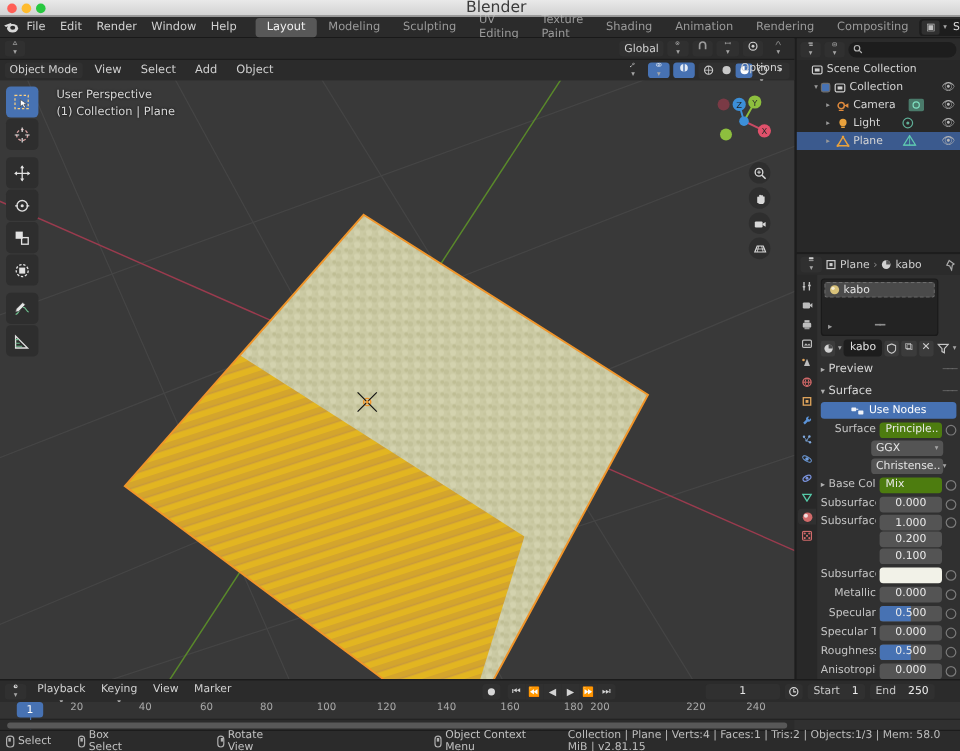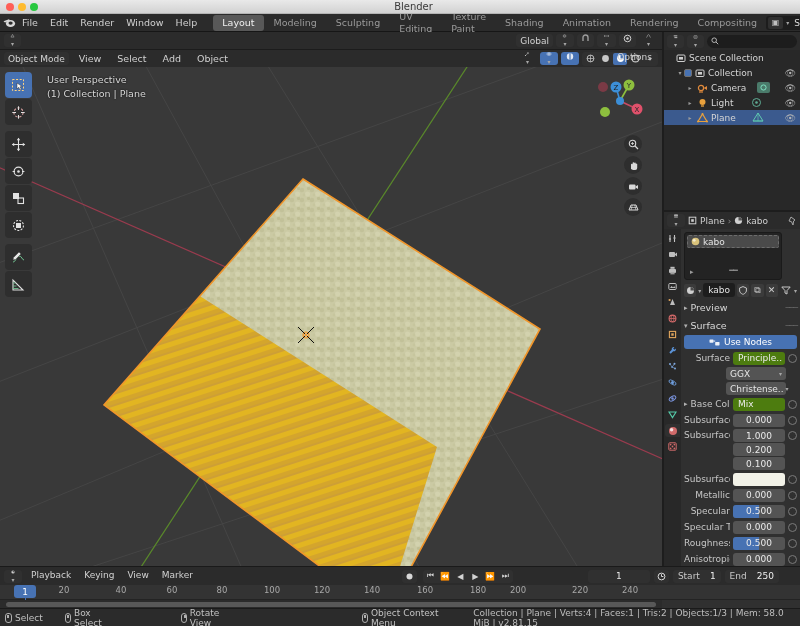--- a/index.html
+++ b/index.html
@@ -19,21 +19,21 @@
     border-bottom: 1px solid #b4b4b4;
     display: flex; align-items: center; position: relative;
   }
   .traffic { display: flex; gap: 4px; padding-left: 6px; }
   .dot { width: 8px; height: 8px; border-radius: 50%; }
   .dot.r { background: #ff5f57; }
   .dot.y { background: #febb2e; }
   .dot.g { background: #28c840; }
   .win-title {
     position: absolute; left: 0; right: 0; text-align: center;
-    font-size: 10px; color: #3a3a3a; line-height: 14px; margin-left: 27px;
+    font-size: 13px; color: #3a3a3a; line-height: 14px; margin-left: 27px;
   }
 
   
   .topbar {
     height: 18px; background: #2b2b2b; display: flex; align-items: center;
     border-bottom: 1px solid #161616; padding-left: 3px;
   }
   .blender-logo { width: 16px; height: 14px; display: flex; align-items: center; justify-content: center; }
   .menu-item { padding: 0 6px; font-size: 9.5px; color: #d0d0d0; line-height: 18px; }
   .wstabs { display: flex; align-items: center; margin-left: 10px; gap: 1px; }
@@ -990,21 +990,21 @@
       <div class="tl-ruler">
         <span class="tick" style="left:64px">20</span>
         <span class="tick" style="left:121px">40</span>
         <span class="tick" style="left:172px">60</span>
         <span class="tick" style="left:222px">80</span>
         <span class="tick" style="left:272px">100</span>
         <span class="tick" style="left:322px">120</span>
         <span class="tick" style="left:372px">140</span>
         <span class="tick" style="left:425px">160</span>
         <span class="tick" style="left:478px">180</span>
-        <span class="tick" style="left:518px">200</span>
+        <span class="tick" style="left:500px">200</span>
         <span class="tick" style="left:580px">220</span>
         <span class="tick" style="left:630px">240</span>
       </div>
 
       <div class="tl-track">
         <div class="tl-grid" style="left:39px"></div>
           <div class="tl-grid" style="left:64px"></div>
         <div class="tl-grid" style="left:89px"></div>
           <div class="tl-grid" style="left:121px"></div>
         <div class="tl-grid" style="left:147px"></div>

